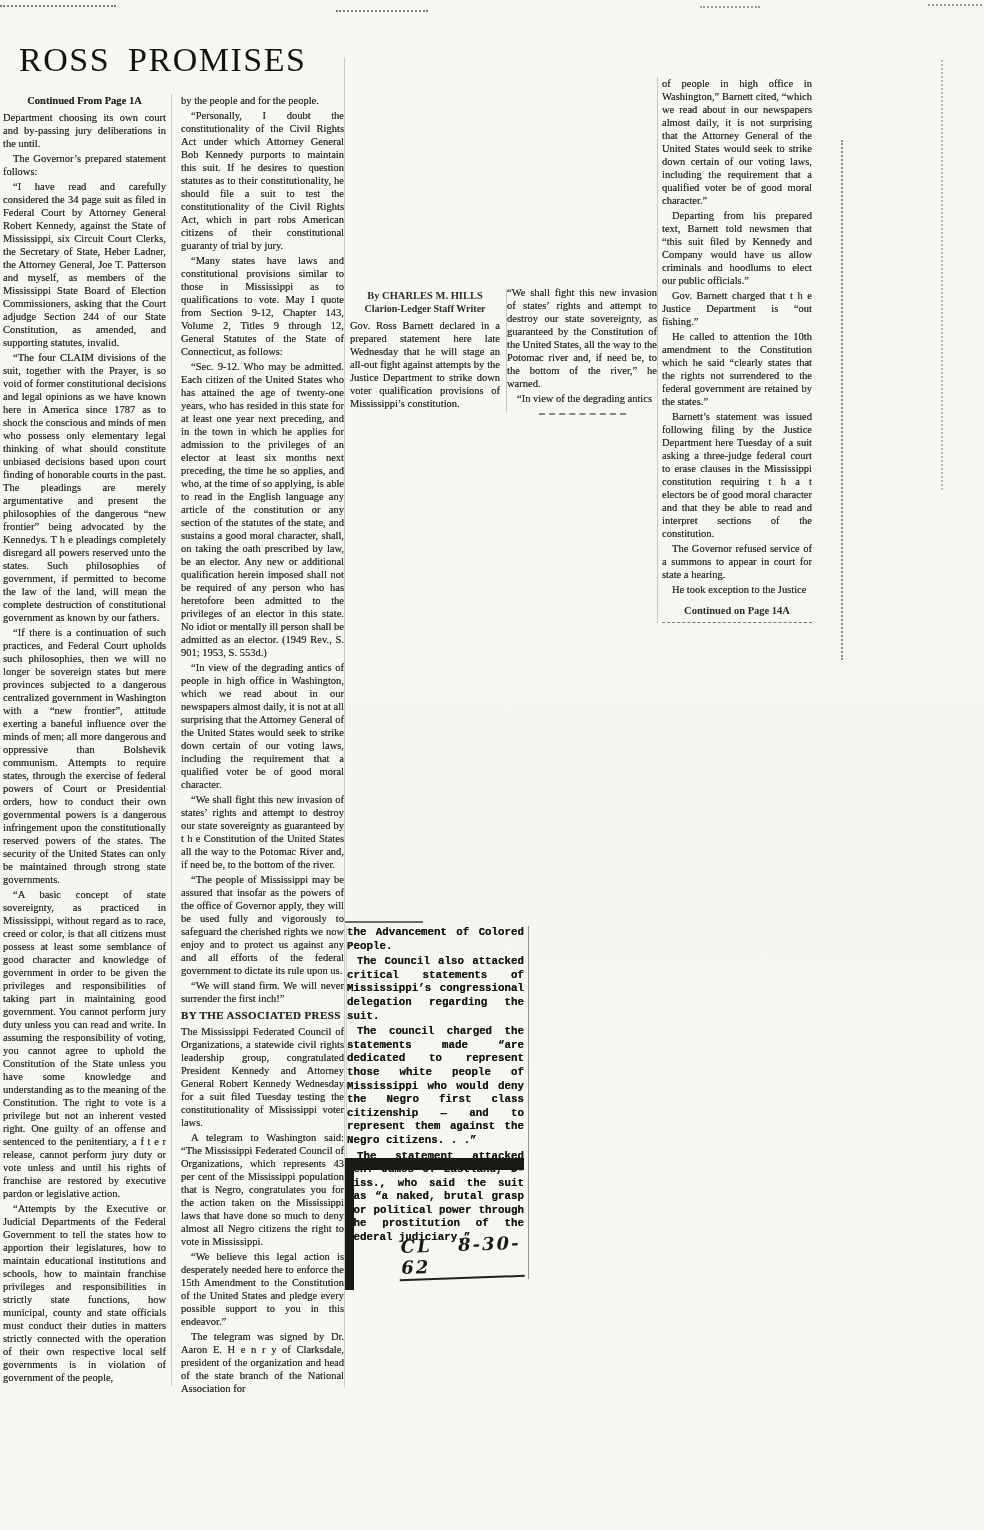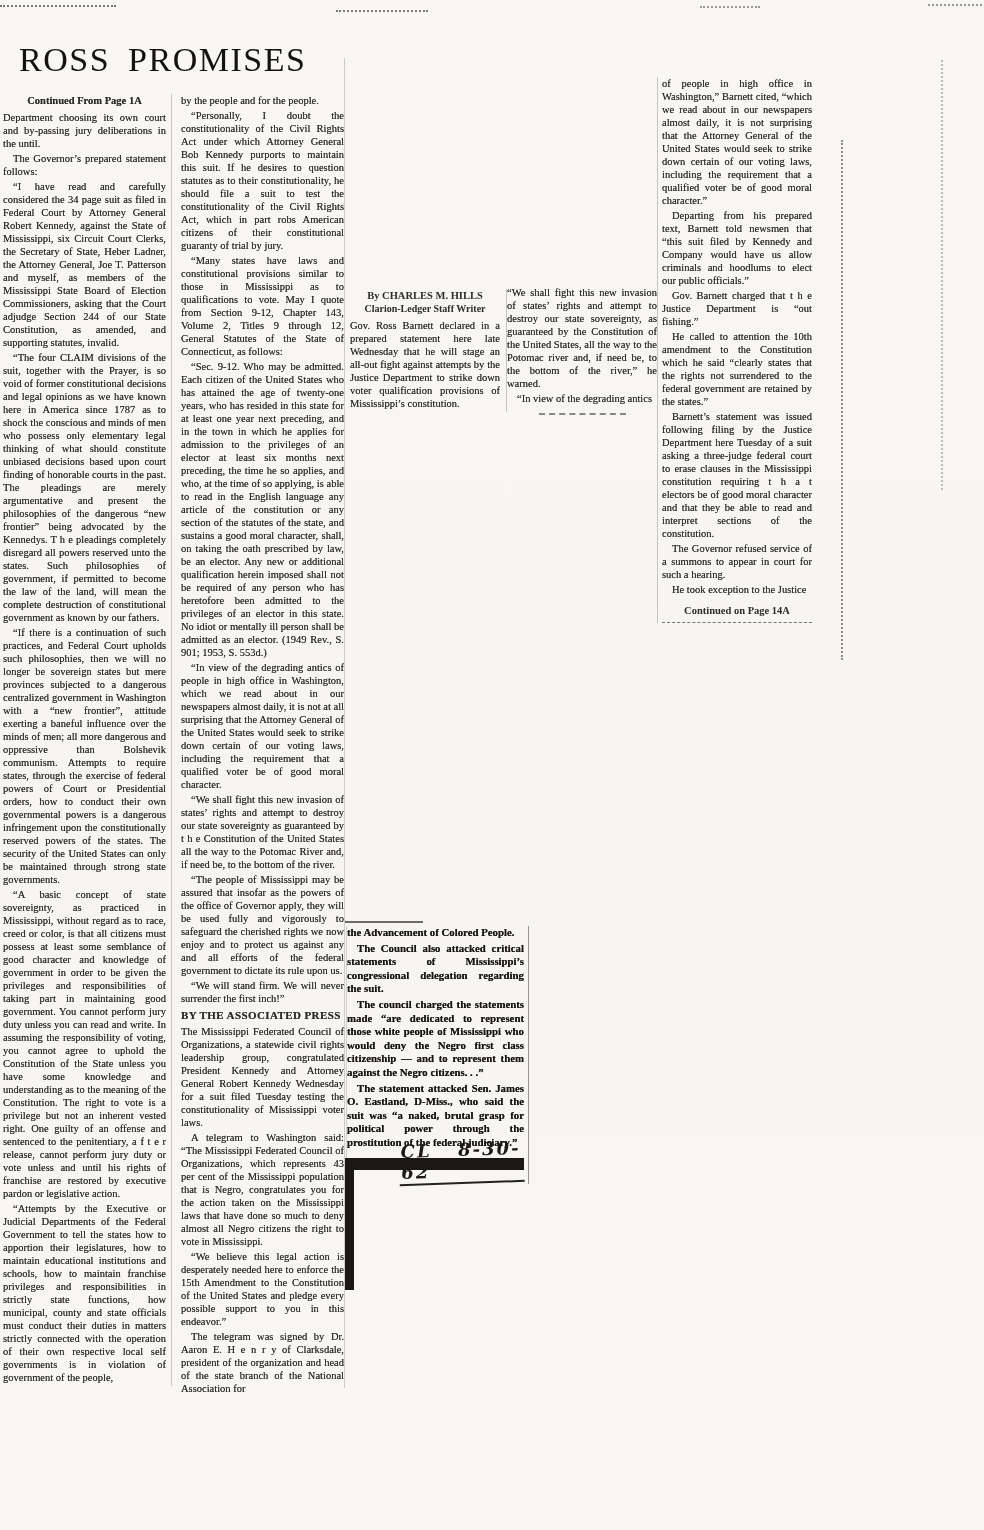--- a/index.html
+++ b/index.html
@@ -43,21 +43,21 @@
   .continued { text-align:center; font-weight:bold; font-size:10.5px; margin-top:9px; }
   .end-rule { border-top:1px dashed #77756f; margin-top:6px; }
   .small-dash { border-top:2px dashed #8a8881; width:58%; margin:8px auto 0 auto; }
   
   .clipping {
     position:absolute; left:346px; top:926px; width:177px;
     padding-right:4px; border-right:1px solid #96948e; border-left:1px solid #d2d0c9;
     color:#171513;
   }
   .clipping p { font-size:10.8px; line-height:13.6px; font-weight:bold;
-                text-shadow:0 0 .5px rgba(23,21,19,.8); }
+                text-shadow:0 0 .5px rgba(23,21,19,.8);font-family:Liberation Mono, monospace; }
   .clip-top-edge { position:absolute; left:345px; top:921px; width:78px; height:0; border-top:2px solid #6d6b66; }
   .handwritten {
     display:inline-block; margin:-13px 0 0 52px;
     font-family:"DejaVu Serif", serif; font-style:italic; font-weight:bold;
     font-size:18px; letter-spacing:2px; word-spacing:2px; color:#1c1a17;
     border-bottom:2px solid #24221f; padding:0 3px 1px 2px;
     transform:rotate(-2deg);
   }
   .bar-h { position:absolute; left:345px; top:1158px; width:179px; height:12px; background:#191815; }
   .bar-v { position:absolute; left:345px; top:1168px; width:9px;  height:122px; background:#191815; }
@@ -118,21 +118,21 @@
         <p class="noindent">“We shall fight this new invasion of states’ rights and attempt to destroy our state sovereignty, as guaranteed by the Constitution of the United States, all the way to the Potomac river and, if need be, to the bottom of the river,” he warned.</p>
         <p>“In view of the degrading antics</p>
         <div class="small-dash"></div>
       </div>
       <div class="rcol rcol3">
         <p class="noindent">of people in high office in Washington,” Barnett cited, “which we read about in our newspapers almost daily, it is not surprising that the Attorney General of the United States would seek to strike down certain of our voting laws, including the requirement that a qualified voter be of good moral character.”</p>
         <p>Departing from his prepared text, Barnett told newsmen that “this suit filed by Kennedy and Company would have us allow criminals and hoodlums to elect our public officials.”</p>
         <p>Gov. Barnett charged that t h e Justice Department is “out fishing.”</p>
         <p>He called to attention the 10th amendment to the Constitution which he said “clearly states that the rights not surrendered to the federal government are retained by the states.”</p>
         <p>Barnett’s statement was issued following filing by the Justice Department here Tuesday of a suit asking a three-judge federal court to erase clauses in the Mississippi constitution requiring t h a t electors be of good moral character and that they be able to read and interpret sections of the constitution.</p>
-        <p>The Governor refused service of a summons to appear in court for such a hearing.</p>
+        <p>The Governor refused service of a summons to appear in court for state a hearing.</p>
         <p>He took exception to the Justice</p>
         <div class="continued">Continued on Page 14A</div>
         <div class="end-rule"></div>
       </div>
     </div>
   </div>
 
   <div class="clip-top-edge"></div>
   <div class="clipping nb">
     <p class="noindent">the Advancement of Colored People.</p>

